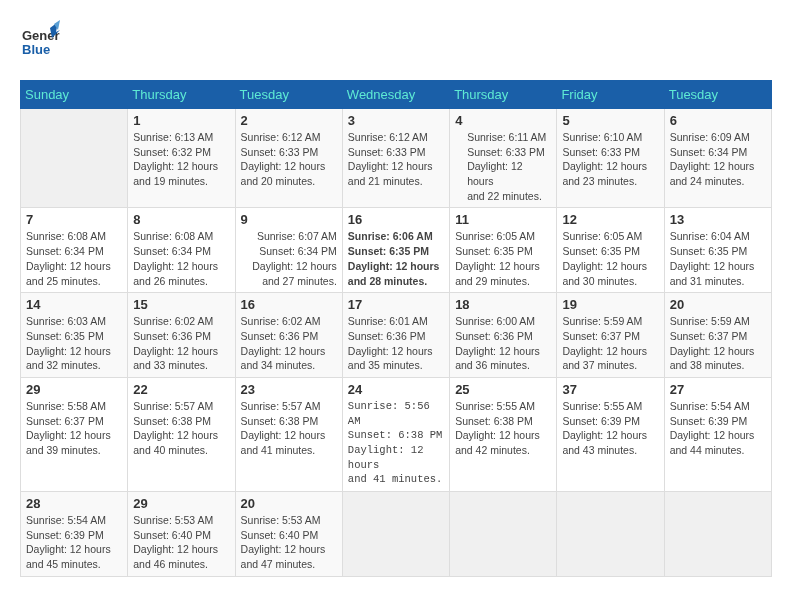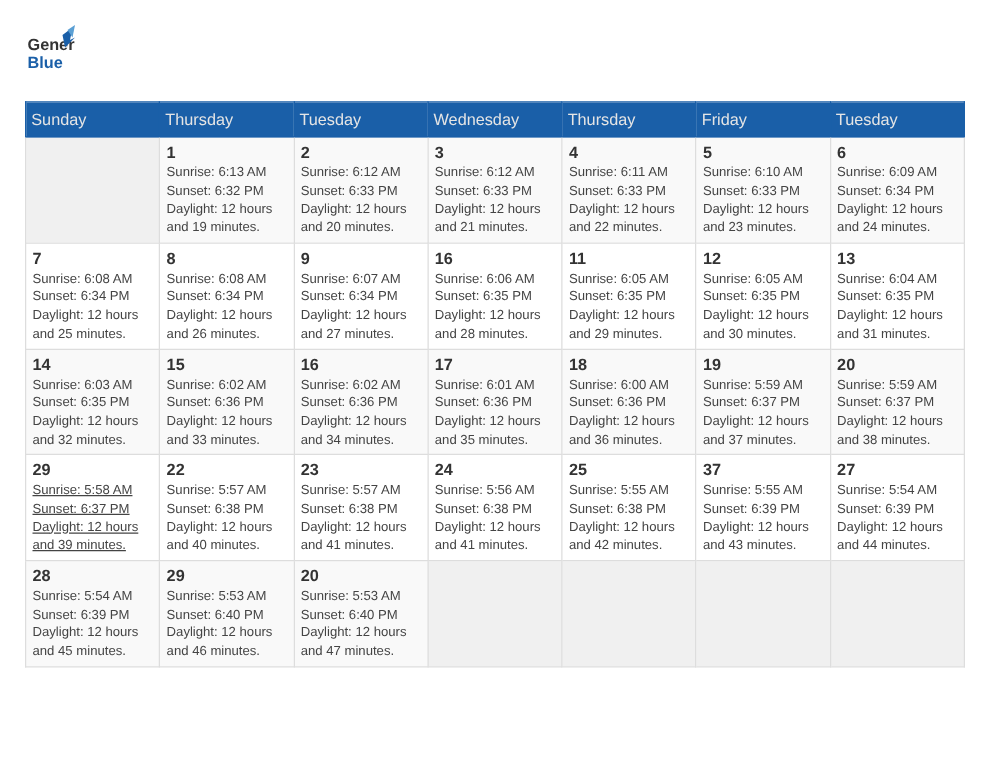--- a/index.html
+++ b/index.html
@@ -33,21 +33,21 @@
       font-size: 16px;
       color: #555;
     }
     table {
       width: 100%;
       border-collapse: collapse;
       font-size: 11px;
     }
     thead tr th {
       background-color: #1a5fa8;
-      color: #e5e5e5;
+      color: #5eead4;
       padding: 6px 4px;
       text-align: left;
       font-size: 13px;
       font-weight: normal;
       border: 1px solid #1a5fa8;
     }
     tbody tr td {
       border: 1px solid #ddd;
       vertical-align: top;
       padding: 4px 5px;
@@ -126,21 +126,21 @@
         </td>
         <td>
           <div class="day-number">3</div>
           <div class="day-info" style="white-space: pre-line;">Sunrise: 6:12 AM
 Sunset: 6:33 PM
 Daylight: 12 hours
 and 21 minutes.</div>
         </td>
         <td>
           <div class="day-number">4</div>
-          <div class="day-info" style="white-space: pre-line;">Sunrise: 6:11 AM
+          <div class="day-info" style="white-space: pre-line; margin-left: 12px;">Sunrise: 6:11 AM
 Sunset: 6:33 PM
 Daylight: 12 hours
 and 22 minutes.</div>
         </td>
         <td>
           <div class="day-number">5</div>
           <div class="day-info" style="white-space: pre-line;">Sunrise: 6:10 AM
 Sunset: 6:33 PM
 Daylight: 12 hours
 and 23 minutes.</div>
@@ -163,28 +163,28 @@
         </td>
         <td>
           <div class="day-number">8</div>
           <div class="day-info" style="white-space: pre-line;">Sunrise: 6:08 AM
 Sunset: 6:34 PM
 Daylight: 12 hours
 and 26 minutes.</div>
         </td>
         <td>
           <div class="day-number">9</div>
-          <div class="day-info" style="white-space: pre-line;">Sunrise: 6:07 AM
+          <div class="day-info" style="white-space: pre-line; text-align: right;">Sunrise: 6:07 AM
 Sunset: 6:34 PM
 Daylight: 12 hours
 and 27 minutes.</div>
         </td>
         <td>
           <div class="day-number">16</div>
-          <div class="day-info" style="white-space: pre-line;">Sunrise: 6:06 AM
+          <div class="day-info" style="white-space: pre-line; font-weight: bold;">Sunrise: 6:06 AM
 Sunset: 6:35 PM
 Daylight: 12 hours
 and 28 minutes.</div>
         </td>
         <td>
           <div class="day-number">11</div>
           <div class="day-info" style="white-space: pre-line;">Sunrise: 6:05 AM
 Sunset: 6:35 PM
 Daylight: 12 hours
 and 29 minutes.</div>
@@ -251,42 +251,42 @@
           <div class="day-number">20</div>
           <div class="day-info" style="white-space: pre-line;">Sunrise: 5:59 AM
 Sunset: 6:37 PM
 Daylight: 12 hours
 and 38 minutes.</div>
         </td>
       </tr>
       <tr>
         <td>
           <div class="day-number">29</div>
-          <div class="day-info" style="white-space: pre-line; text-decoration: underline;">Sunrise: 5:58 AM
+          <div class="day-info" style="white-space: pre-line;">Sunrise: 5:58 AM
 Sunset: 6:37 PM
 Daylight: 12 hours
 and 39 minutes.</div>
         </td>
         <td>
           <div class="day-number">22</div>
           <div class="day-info" style="white-space: pre-line;">Sunrise: 5:57 AM
 Sunset: 6:38 PM
 Daylight: 12 hours
 and 40 minutes.</div>
         </td>
         <td>
           <div class="day-number">23</div>
           <div class="day-info" style="white-space: pre-line;">Sunrise: 5:57 AM
 Sunset: 6:38 PM
 Daylight: 12 hours
 and 41 minutes.</div>
         </td>
         <td>
           <div class="day-number">24</div>
-          <div class="day-info" style="white-space: pre-line;">Sunrise: 5:56 AM
+          <div class="day-info" style="white-space: pre-line; font-family: Liberation Mono, monospace;">Sunrise: 5:56 AM
 Sunset: 6:38 PM
 Daylight: 12 hours
 and 41 minutes.</div>
         </td>
         <td>
           <div class="day-number">25</div>
           <div class="day-info" style="white-space: pre-line;">Sunrise: 5:55 AM
 Sunset: 6:38 PM
 Daylight: 12 hours
 and 42 minutes.</div>

